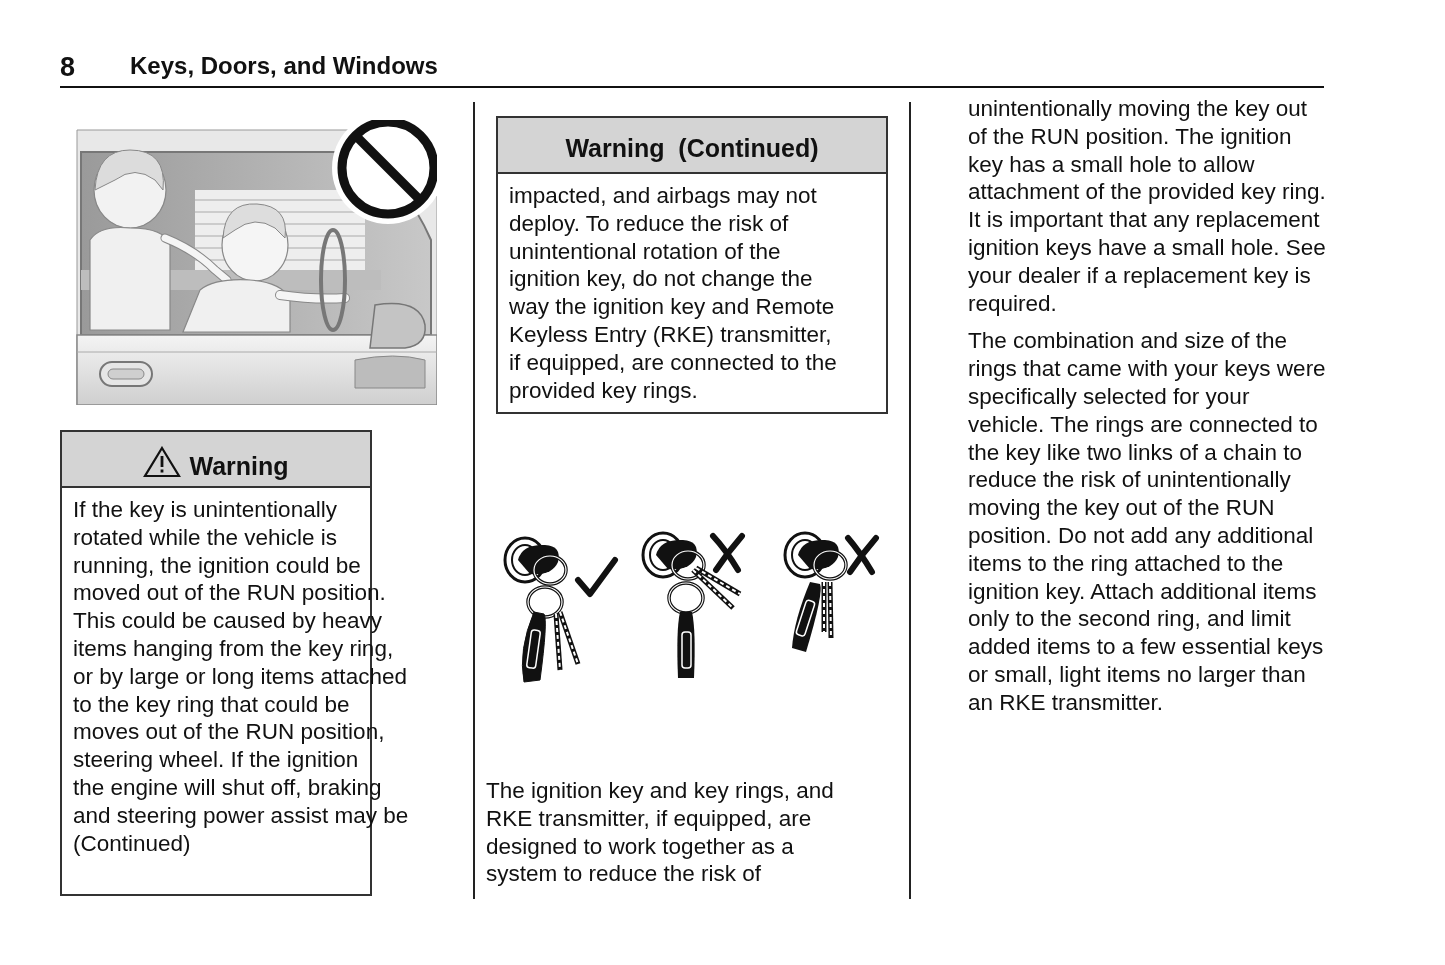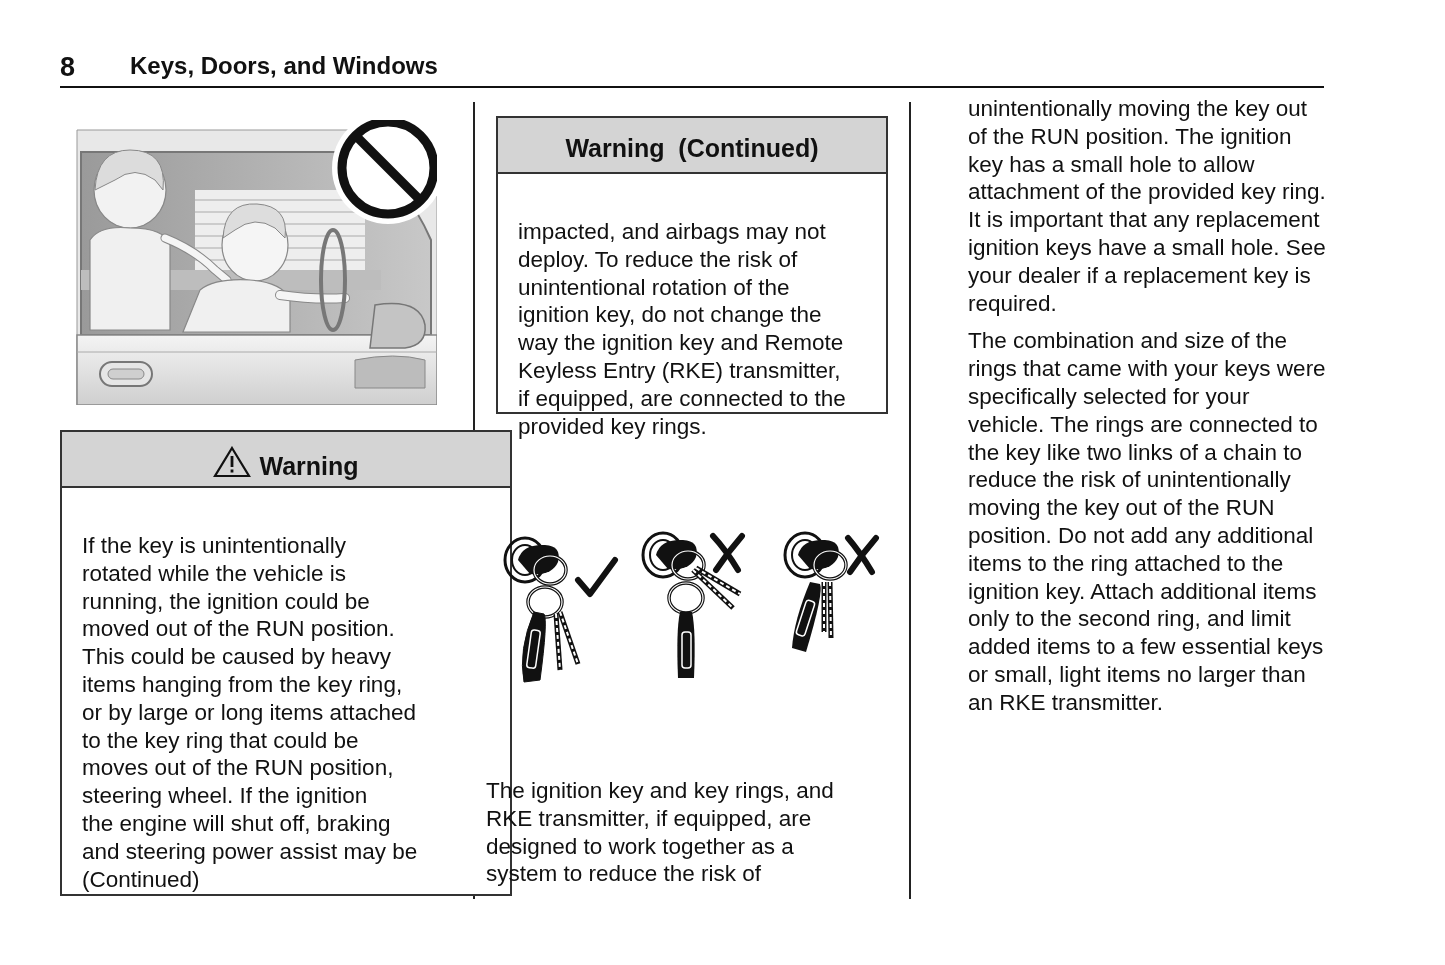--- a/index.html
+++ b/index.html
@@ -69,34 +69,33 @@
     }
     .warning-head {
       background: #d4d4d4;
       border-bottom: 2px solid #333;
       text-align: center;
       font-weight: bold;
       font-size: 25px;
       box-sizing: border-box;
     }
     .warning-body {
-      padding: 8px 11px 0 20px;
-      margin-top: 36px;
+      padding: 8px 11px 0 11px;
     }
     .continued-note {
       font-size: 22.5px;
       line-height: 28px;
     }
     .warn-icon {
       display: inline-block;
       vertical-align: -3px;
       margin-right: 8px;
     }
 
-    #warn1 { left: 60px; top: 430px; width: 452px; height: 466px; }
+    #warn1 { left: 60px; top: 430px; width: 312px; height: 466px; }
     #warn1 .warning-head { height: 56px; line-height: 68px; }
     #warn2 { left: 496px; top: 116px; width: 392px; height: 298px; }
     #warn2 .warning-head { height: 56px; line-height: 60px; }
 
     .keys-figure {
       position: absolute;
       left: 500px;
       top: 530px;
       width: 390px;
       height: 160px;

